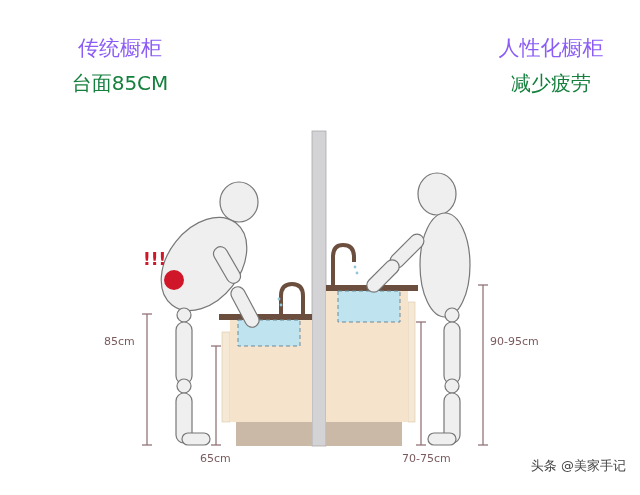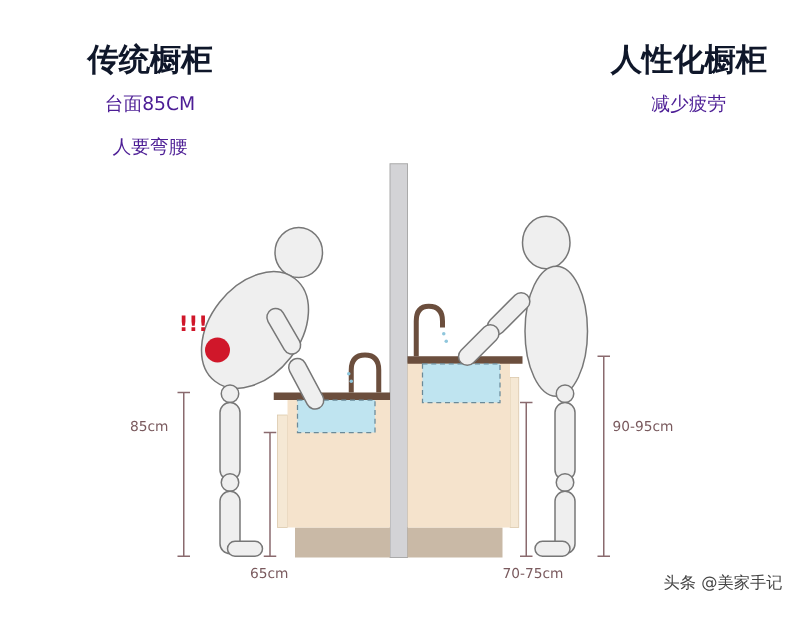--- a/index.html
+++ b/index.html
@@ -1,33 +1,32 @@
 <!DOCTYPE html>
 <html><head>
 <meta charset="utf-8">
 <style>
   html, body { margin:0; padding:0; background:#ffffff; }
   body { width:640px; height:495px; position:relative; overflow:hidden; font-family:"DejaVu Sans","Liberation Sans",sans-serif; }
   .textblock { position:absolute; text-align:center; color:#333; }
-  .textblock .title { font-family:"DejaVu Serif","Liberation Serif",serif; font-weight:bold; font-size:25px; color:#0f172a; height:36px; line-height:36px; }
-  .textblock .line { font-size:15px; height:34px; line-height:34px; color:#4c1d95; }
+  .textblock .title { font-family:"DejaVu Serif","Liberation Serif",serif; font-weight:normal; font-size:21px; color:#8b5cf6; height:36px; line-height:36px; }
+  .textblock .line { font-size:20px; height:34px; line-height:34px; color:#15803d; }
   #left-text { left:20px; top:30px; width:200px; }
   #right-text { left:446px; top:30px; width:210px; }
   svg { position:absolute; left:0; top:0; }
   .dim { font-family:"DejaVu Sans","Liberation Sans",sans-serif; font-size:11px; fill:#7a5a5e; }
   .wm { position:absolute; right:14px; bottom:20px; font-size:13px; color:#444;margin-left:24px; }
   .bang { font-family:"DejaVu Sans",sans-serif; font-weight:bold; font-size:17px; fill:#d0172a; }
 </style>
 </head>
 <body>
 
 <div id="left-text" class="textblock">
   <div class="title">传统橱柜</div>
   <div class="line">台面85CM</div>
-  <div class="line">人要弯腰</div>
 </div>
 
 <div id="right-text" class="textblock">
   <div class="title">人性化橱柜</div>
   <div class="line">减少疲劳</div>
 </div>
 
 <svg width="640" height="495" viewBox="0 0 640 495">
 
   <rect x="312" y="131" width="14" height="315" fill="#d3d3d6" stroke="#aaa" stroke-width="0.8"></rect>

